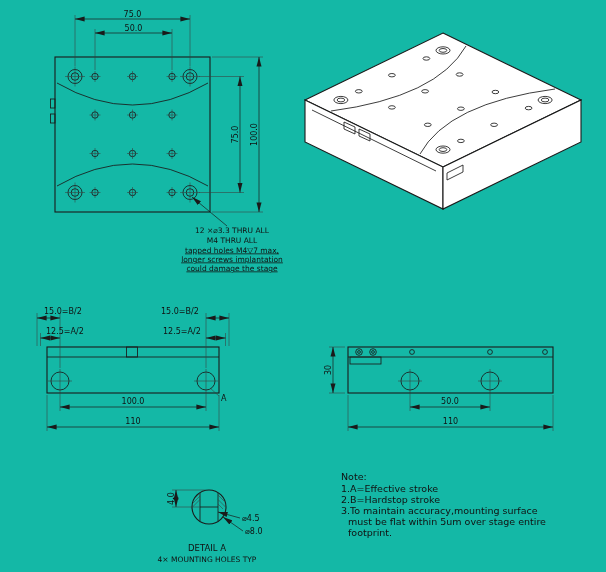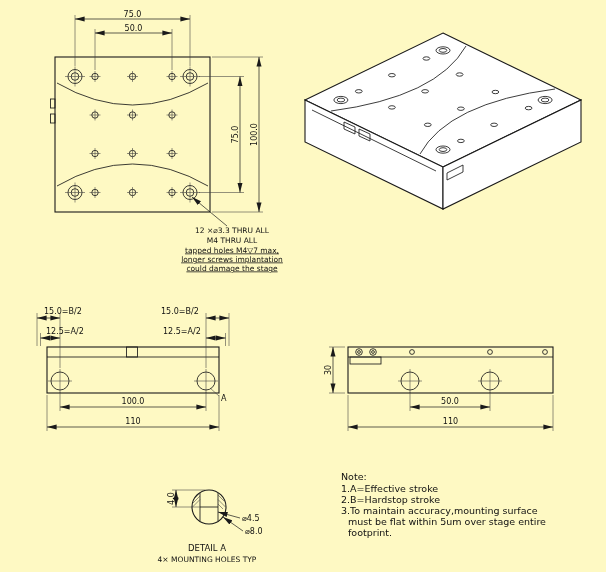--- a/index.html
+++ b/index.html
@@ -1,16 +1,16 @@
 <!DOCTYPE html>
 <html><head>
 <meta charset="utf-8">
 <style>
   html,body{margin:0;padding:0;background:#fff;}
-  #sheet{position:relative;width:606px;height:572px;background:#fef9c3;overflow:hidden;
+  #sheet{position:relative;width:606px;height:572px;background:#14b8a6;overflow:hidden;
          font-family:"DejaVu Sans","Liberation Sans",sans-serif;}
   svg{position:absolute;left:0;top:0;}
   .ln{stroke:#1a1a1a;stroke-width:1.1;fill:none;}
   .ln2{stroke:#1a1a1a;stroke-width:0.85;fill:none;}
   .face{stroke:#1a1a1a;stroke-width:1.1;fill:#ffffff;}
   .ext{stroke:#3a3a3a;stroke-width:0.55;fill:none;}
   .dim{stroke:#1a1a1a;stroke-width:0.7;fill:none;marker-start:url(#arr);marker-end:url(#arr);}
   .ldr{stroke:#1a1a1a;stroke-width:0.7;fill:none;marker-start:url(#arr);}
   text{fill:#111;font-size:8px;font-family:"DejaVu Sans","Liberation Sans",sans-serif;}
   .t75{font-size:7.5px;}

